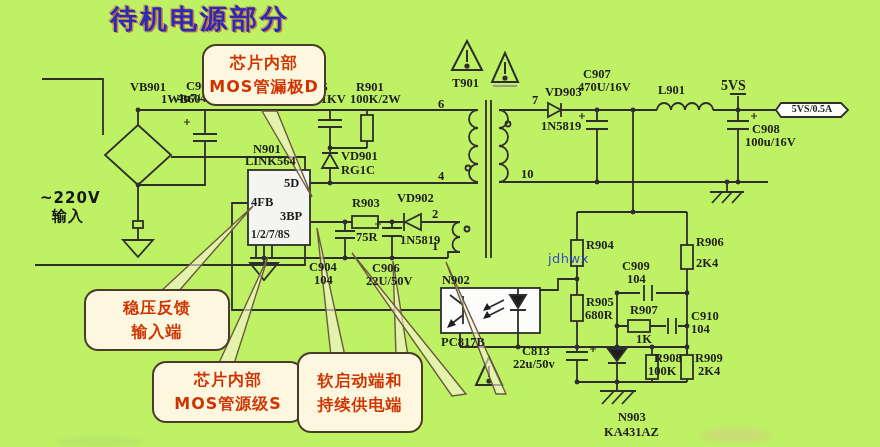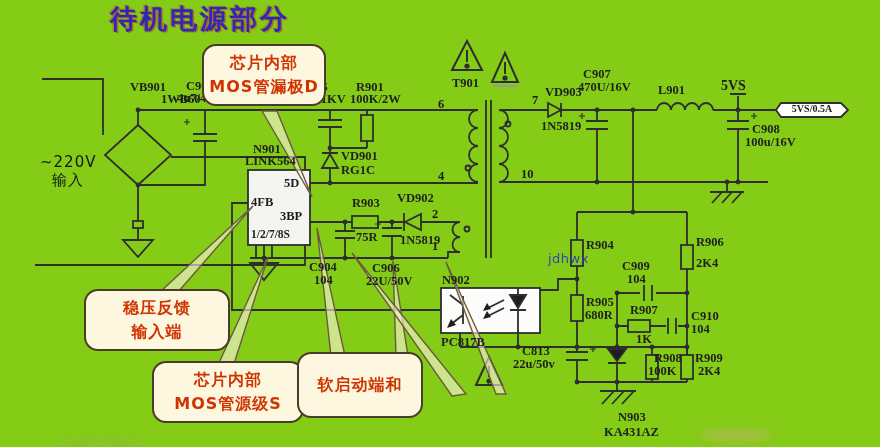--- a/index.html
+++ b/index.html
@@ -1,24 +1,24 @@
 <!DOCTYPE html>
 <html><head>
 <meta charset="utf-8">
 <style>
   html,body{margin:0;padding:0;background:#fff;}
-  #stage{position:relative;width:880px;height:447px;background:#84cc16;overflow:hidden;
+  #stage{position:relative;width:880px;height:447px;background:#bef264;overflow:hidden;
          font-family:"DejaVu Sans","Liberation Sans",sans-serif;}
   #schem{position:absolute;left:0;top:0;}
   .lbl{position:absolute;font-family:"Liberation Serif","DejaVu Serif",serif;
        font-size:12.5px;font-weight:600;color:#1f1f1f;white-space:nowrap;line-height:1;}
   .pin{position:absolute;font-family:"Liberation Serif","DejaVu Serif",serif;
        font-size:12.5px;font-weight:700;color:#1c1c1c;white-space:nowrap;line-height:1;}
-  .cn{font-family:"DejaVu Sans","Liberation Sans",sans-serif;font-weight:400;color:#161616;
-      font-size:15px;letter-spacing:1px;}
+  .cn{font-family:"DejaVu Sans","Liberation Sans",sans-serif;font-weight:700;color:#161616;
+      font-size:15px;letter-spacing:1px;margin-top:36px;}
   #title{position:absolute;left:110px;top:1px;font-size:27px;font-weight:700;
          letter-spacing:3px;color:#2a2ab8;
          text-shadow:1.5px 1px 0 rgba(210,40,40,.55),-1.5px -1px 0 rgba(210,40,40,.35);}
   .callout{position:absolute;background:#fdf7e0;border:2.5px solid #4a3c28;border-radius:14px;
            color:#cf3400;font-weight:700;text-align:center;font-size:16px;line-height:1.5;
            letter-spacing:1px;display:flex;flex-direction:column;justify-content:center;
            box-sizing:border-box;padding:2px 4px;z-index:5;}
   .wm{position:absolute;color:#2636c8;font-weight:400;font-size:13px;opacity:.88;
       font-family:"DejaVu Sans",sans-serif;letter-spacing:.5px;}
   .flagtxt{position:absolute;width:64px;text-align:center;font-size:10px;}
@@ -184,22 +184,23 @@
     <span>MOS管漏极D</span>
   </div>
   <div class="callout" style="left:84px;top:289px;width:146px;height:62px;">
     <span>稳压反馈</span>
     <span>输入端</span>
   </div>
   <div class="callout" style="left:152px;top:361px;width:152px;height:62px;">
     <span>芯片内部</span>
     <span>MOS管源级S</span>
   </div>
-  <div class="callout" style="left:297px;top:352px;width:126px;height:66px;">
+  <div class="callout" style="left:297px;top:352px;width:126px;height:81px;">
     <span>软启动端和</span>
+    <span>持续供电端</span>
   </div>
 
   <span class="lbl cn" style="left:40px;top:155px;">~220V</span>
   <span class="lbl cn" style="left:52px;top:173px;">输入</span>
 
   <span class="lbl" style="left:130px;top:81px;">VB901</span>
   <span class="lbl" style="left:126px;top:93px;margin-left:35px;">1WB60</span>
   <span class="lbl" style="left:186px;top:80px;">C903</span>
   <span class="lbl" style="left:177px;top:92px;">4u7/450V</span>
   <span class="lbl" style="left:300px;top:81px;">C905</span>

